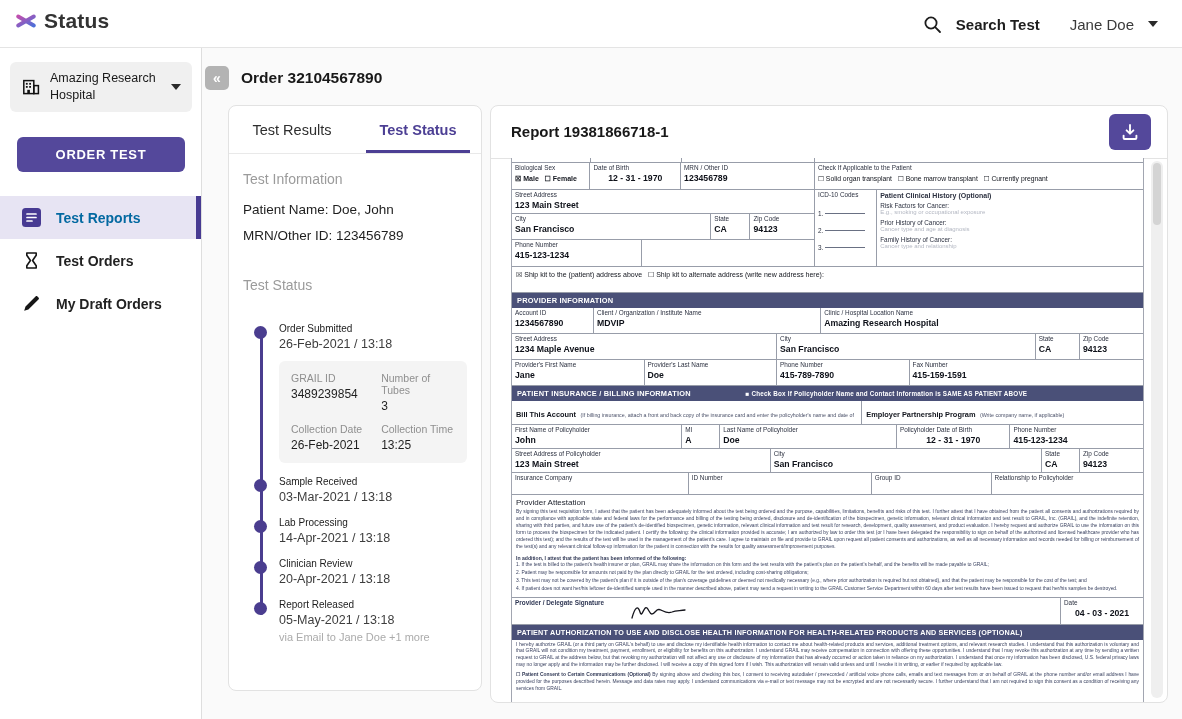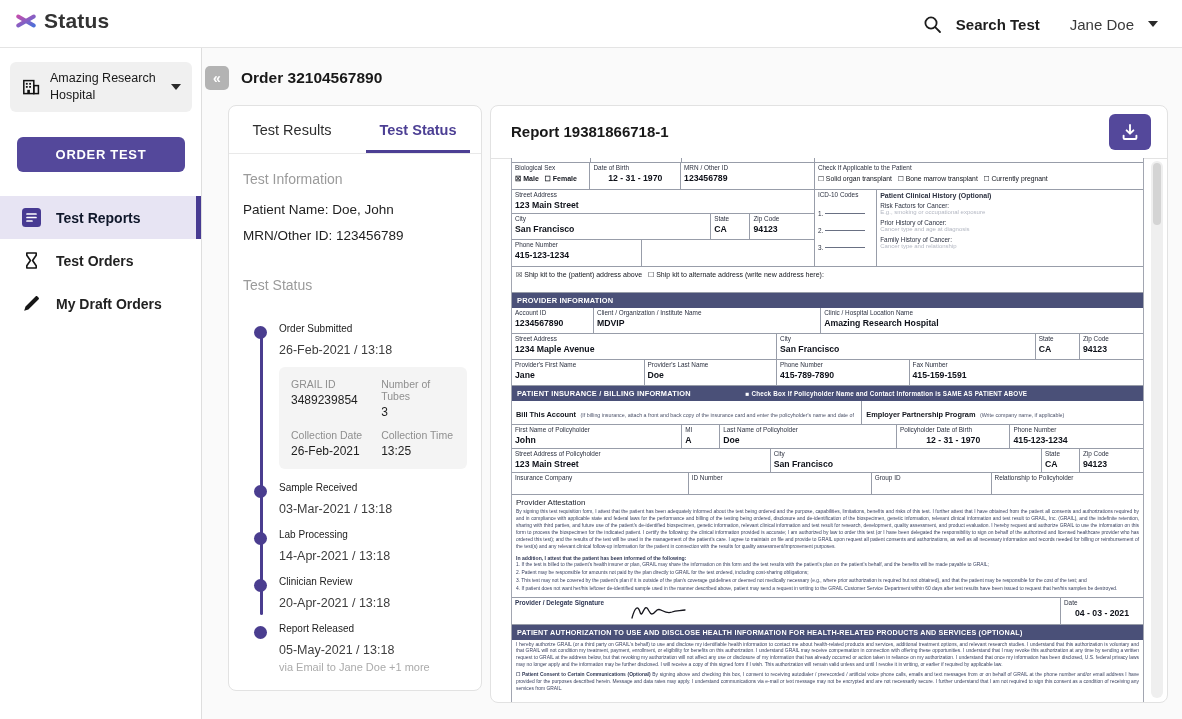--- a/index.html
+++ b/index.html
@@ -19,21 +19,21 @@
            border-right:1px solid #dedede;box-sizing:border-box;}
   .org-select{position:absolute;top:14px;left:10px;width:182px;height:50px;background:#f0f0f0;
               border-radius:6px;display:flex;align-items:center;gap:9px;padding:0 11px;box-sizing:border-box;cursor:pointer;}
   .org-name{flex:1;font-size:12.5px;line-height:1.35;color:#191919;}
   .order-btn{position:absolute;top:89px;left:17px;width:168px;height:35px;background:#54489b;color:#fff;
              border:none;border-radius:6px;font-family:inherit;font-size:13px;font-weight:700;letter-spacing:.7px;cursor:pointer;}
   .nav{position:absolute;top:148px;left:0;right:0;}
   .nav-item{height:43px;display:flex;align-items:center;gap:15px;padding-left:21px;font-size:14px;
             font-weight:700;color:#222;position:relative;cursor:pointer;}
   .nav-item .nicon{width:20px;display:flex;justify-content:center;}
-  .nav-item.active{background:#e7e4f3;color:#0f172a;}
+  .nav-item.active{background:#e7e4f3;color:#0369a1;}
   .nav-item.active::after{content:'';position:absolute;right:0;top:0;bottom:0;width:5px;background:#473a92;}
   
   .main{position:absolute;top:48px;left:202px;right:0;bottom:0;background:#fafafa;}
   .collapse-btn{position:absolute;top:18px;left:3px;width:24px;height:24px;background:#b3b3b3;color:#fff;
                 border:none;border-radius:5px;font-size:14px;font-weight:700;padding:0;line-height:22px;cursor:pointer;}
   .order-title{position:absolute;top:21px;left:39px;margin:0;font-size:15.5px;font-weight:700;color:#181818;}
   .card{background:#fff;border:1px solid #e2e2e2;border-radius:8px;box-sizing:border-box;position:absolute;}
   
   .status-card{top:57px;left:26px;width:254px;height:586px;overflow:hidden;}
   .tabs{height:47px;border-bottom:1px solid #e9e9e9;display:flex;}
@@ -41,21 +41,21 @@
   .tab.active{color:#4c3f94;font-weight:700;}
   .tab.active::after{content:'';position:absolute;left:11px;right:11px;bottom:0;height:3px;background:#4c3f94;}
   .card-body{padding:17px 14px 0 14px;}
   .sec-h{font-size:14px;color:#9b9b9b;margin:0 0 15px;font-weight:400;}
   .info-line{font-size:13.5px;color:#1e1e1e;margin:0 0 11px;}
   .timeline{position:relative;margin-top:30px;}
   .tl-line{position:absolute;left:17px;top:9px;width:3px;height:283px;background:#4a3d8f;border-radius:2px;}
   .tl-item{position:relative;padding-left:36px;margin-bottom:13px;}
   .tl-dot{position:absolute;left:11px;top:3px;width:13px;height:13px;border-radius:50%;background:#4a3d8f;}
   .tl-title{font-size:10px;font-weight:400;color:#1c1c1c;}
-  .tl-date{font-size:12.5px;color:#3d3d3d;margin-top:9px;}
+  .tl-date{font-size:12.5px;color:#3d3d3d;margin-top:3px;}
   .tl-via{font-size:11px;color:#ababab;margin-top:4px;}
   .tl-card{background:#f4f4f4;border-radius:6px;margin:10px 0 3px;padding:11px 12px;
            display:grid;grid-template-columns:55% 45%;row-gap:10px;}
   .tl-k{font-size:10.5px;color:#8f8f8f;margin-bottom:3px;}
   .tl-v{font-size:12px;color:#1f1f1f;}
   
   .report-card{top:57px;left:288px;width:678px;height:598px;}
   .report-head{height:52px;border-bottom:1px solid #e3e3e3;position:relative;}
   .report-title{position:absolute;left:20px;top:17px;font-size:15px;font-weight:700;color:#181818;}
   .dl-btn{position:absolute;right:16px;top:8px;width:42px;height:36px;background:#54489b;border:none;border-radius:6px;

